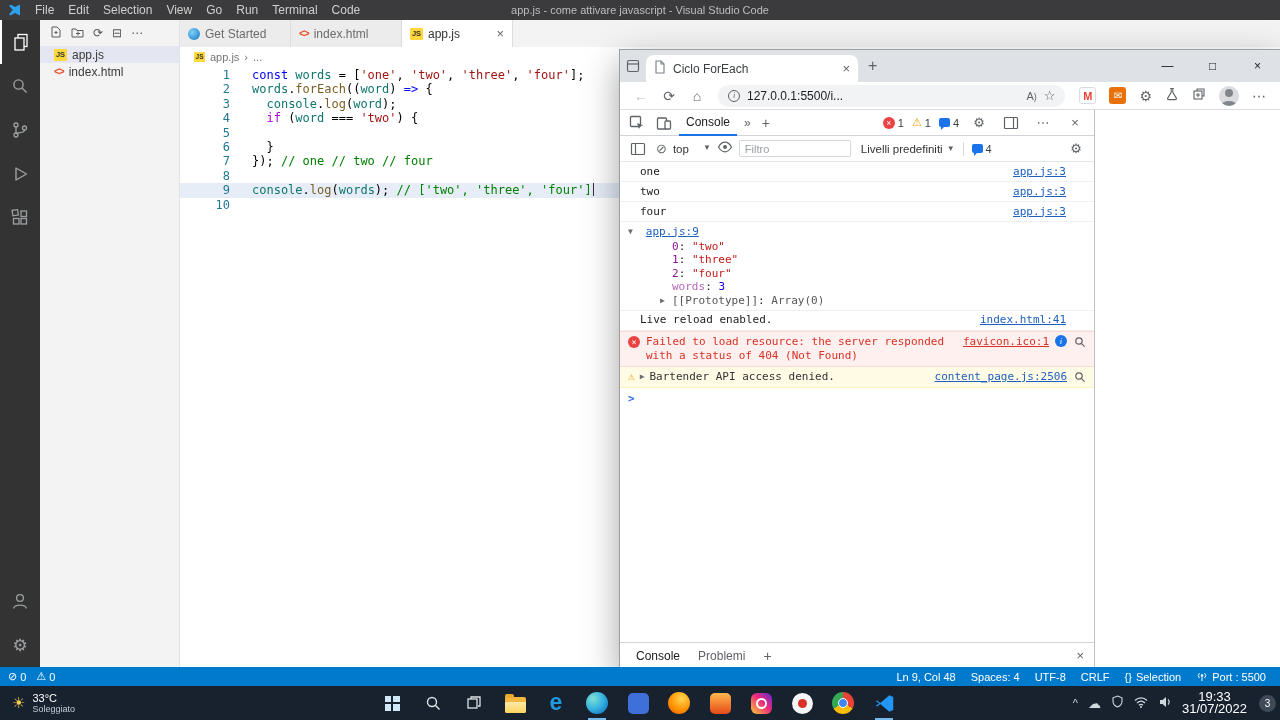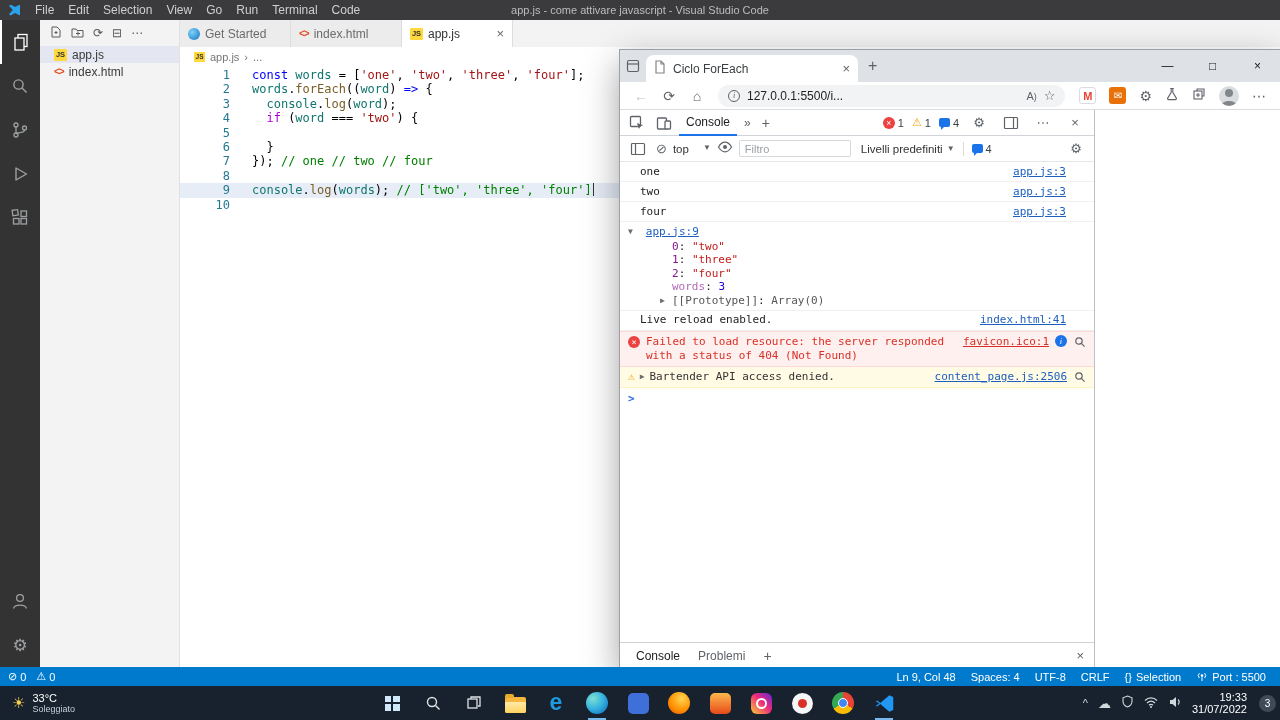--- a/index.html
+++ b/index.html
@@ -160,21 +160,21 @@
 .ic-firefox{width:22px;height:22px;border-radius:50%;background:radial-gradient(circle at 62% 30%,#ffd54f,#ff8f00 58%,#e65100)}
 .ic-orangeapp{width:21px;height:21px;border-radius:5px;background:linear-gradient(#ffb74d,#e64a19)}
 .ic-insta{width:21px;height:21px;border-radius:6px;background:linear-gradient(45deg,#f9ce34,#ee2a7b 55%,#6228d7);position:relative}
 .ic-insta::after{content:"";position:absolute;inset:5px;border:2px solid #fff;border-radius:50%}
 .ic-lightapp{width:21px;height:21px;border-radius:50%;background:#f4f6f8;position:relative}
 .ic-lightapp::after{content:"";position:absolute;inset:6px;border-radius:50%;background:#d93025}
 .ic-chrome{width:22px;height:22px;border-radius:50%;background:conic-gradient(#ea4335 0 33%,#fbbc05 33% 66%,#34a853 66% 100%);position:relative}
 .ic-chrome::after{content:"";position:absolute;inset:6px;background:#4285f4;border:1.5px solid #fff;border-radius:50%}
 .tray{position:absolute;right:4px;top:0;height:34px;display:flex;align-items:center;gap:10px}
 .tray-chev{color:#cfd8dc;font-size:11px}
-.clock{text-align:right;font-size:11px;color:#fff;line-height:12.5px}
+.clock{text-align:center;font-size:13px;color:#fff;line-height:12.5px}
 .notif{width:17px;height:17px;border-radius:50%;background:#3e4a58;color:#fff;font-size:10px;display:flex;align-items:center;justify-content:center;margin-left:2px}
 </style>
 </head>
 <body>
 
 <div class="screen">
 
   <div class="titlebar">
     <span class="vs-logo"></span>
     <span class="menu-item">File</span>

